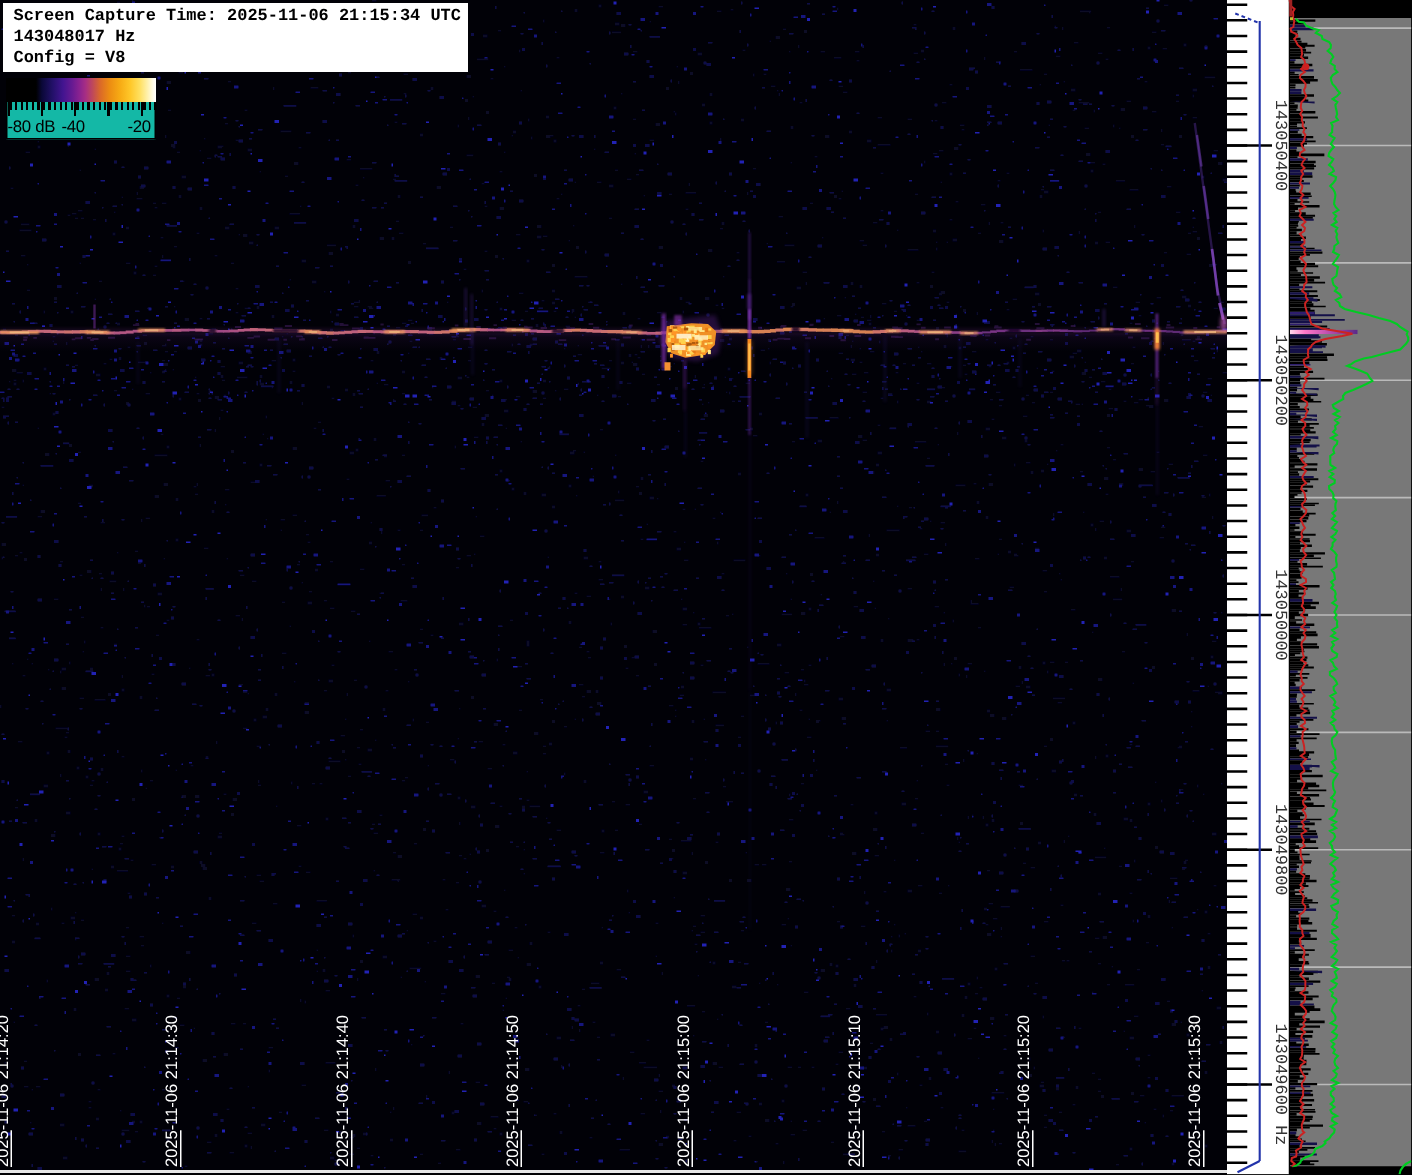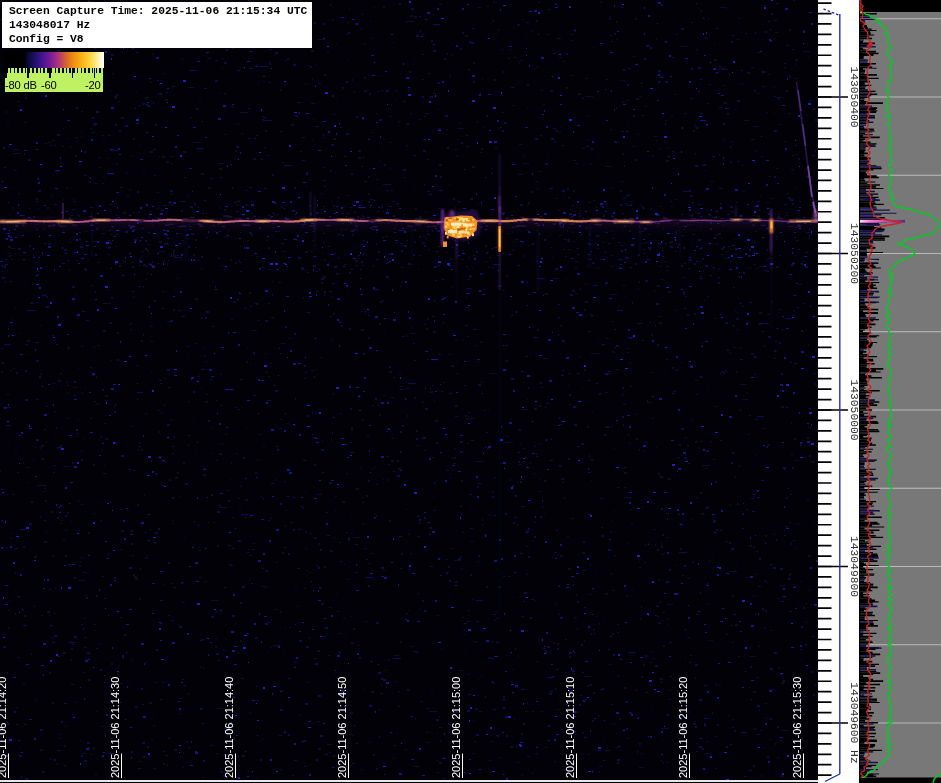--- a/index.html
+++ b/index.html
@@ -5,21 +5,21 @@
 body{font-family:"Liberation Sans",sans-serif}
 #wrap{position:relative;width:941px;height:783px;background:#000}
 #spec{position:absolute;left:0;top:0}
 #infobox{position:absolute;left:2px;top:2px;width:310px;height:46px;background:#fff;
  font-family:"Liberation Mono",monospace;font-weight:bold;font-size:11.3px;color:#000;
  line-height:14.2px;padding:2px 0 0 7px;white-space:pre}
 #cbar{position:absolute;left:4px;top:52px;width:100px;height:15.5px;background:
  linear-gradient(to right,#000 0%,#000 20%,#0a0838 24%,#221068 31%,#421490 38%,#661a92 44%,
  #8a2290 49%,#a62e84 53%,#c04a58 58%,#db6a28 63%,#ec8c12 69%,#f7ab14 76%,#ffc82a 83%,
  #ffdf5e 89%,#fff0a8 94%,#fffce8 98%,#fff 100%)}
-#cbticks{position:absolute;left:4px;top:68px;width:100px;height:25px;background:#bef264;
+#cbticks{position:absolute;left:4px;top:68px;width:100px;height:25px;background:#14b8a6;
  border:1.5px solid #000;border-top:none}
 #cbticks svg{position:absolute;left:0;top:0}
 .cbl{position:absolute;top:10.5px;font-size:11.2px;color:#000;letter-spacing:-0.2px}
 #ruler{position:absolute;left:817.5px;top:0}
 #panel{position:absolute;left:859px;top:0}
 #baxis{position:absolute;left:0;top:779.5px;width:818px;height:2px;background:#e6e6e6}
 .blab{position:absolute;top:778px;color:#fff;font-size:11px;white-space:nowrap;
  transform:rotate(-90deg);transform-origin:0 0;line-height:13px;height:13px}
 .blab u{text-decoration-thickness:1px;text-underline-offset:2px}
 </style></head><body>
@@ -467,15 +467,15 @@
 <div class="blab" style="left:790.6px"><u>2025</u>-11-06 21:15:30</div>
 <div id="infobox">Screen Capture Time: 2025-11-06 21:15:34 UTC
 143048017 Hz
 Config = V8</div>
 <div id="cbar"></div>
     <div id="cbticks">
       <svg width="100" height="24" shape-rendering="crispEdges">
         <path d="M2.00 0v5M5.72 0v5M9.44 0v5M13.16 0v5M16.88 0v5M20.60 0v5M24.32 0v5M28.04 0v5M31.76 0v5M35.48 0v5M39.20 0v5M42.92 0v5M46.64 0v5M50.36 0v5M54.08 0v5M57.80 0v5M61.52 0v5M65.24 0v5M68.96 0v5M72.68 0v5M76.40 0v5M80.12 0v5M83.84 0v5M87.56 0v5M91.28 0v5M95.00 0v5M98.72 0v5M0.80 0v9.5M22.90 0v9.5M45.20 0v9.5M67.40 0v9.5M89.60 0v9.5" stroke="#000" stroke-width="1.5" fill="none"></path>
       </svg>
       <span class="cbl" style="left:0px">-80 dB</span>
-      <span class="cbl" style="left:36px">-60</span>
+      <span class="cbl" style="left:36px">-40</span>
       <span class="cbl" style="left:80px">-20</span>
     </div>
 </div>
 </body></html>

